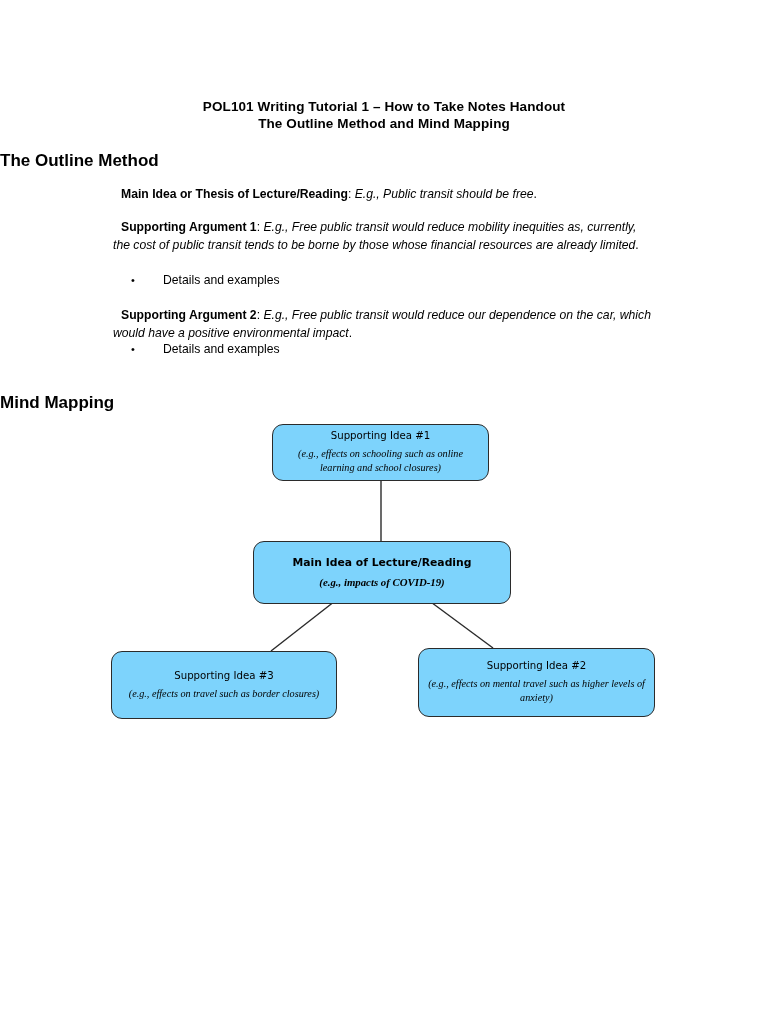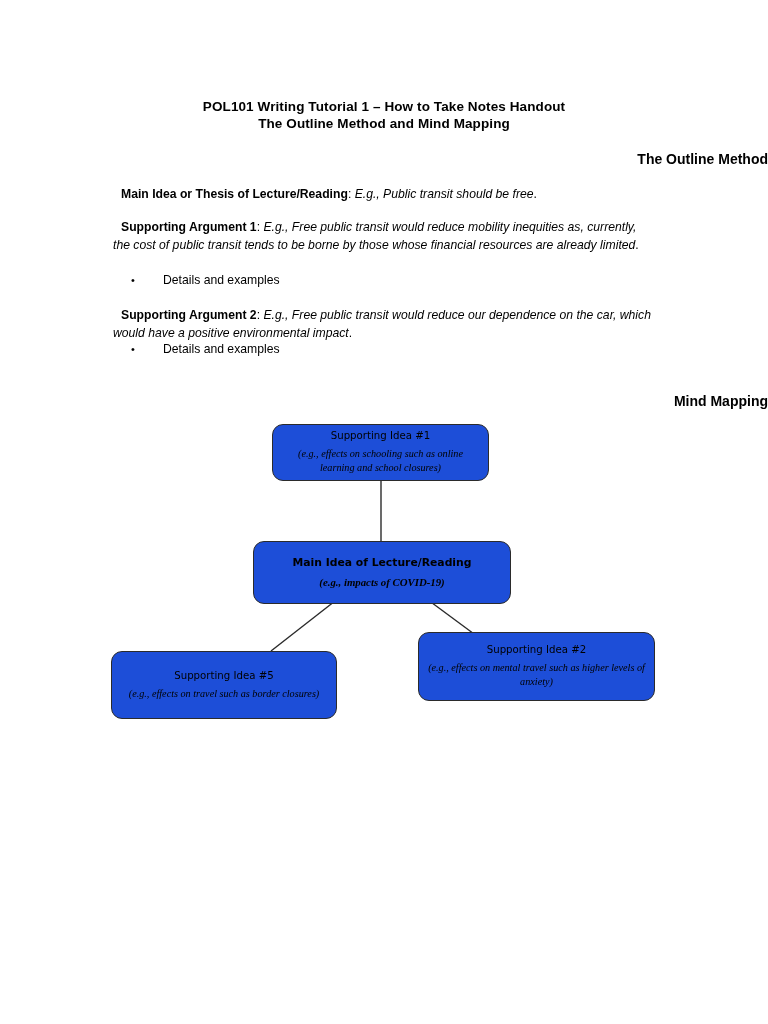--- a/index.html
+++ b/index.html
@@ -34,22 +34,22 @@
     letter-spacing: 0.1px;
     margin-top: 6px;
   }
   .doc-title .line2 {
     display: block;
   }
   .section-heading {
     position: absolute;
     left: 0;
     right: 0;
-    text-align: right;
-    font-size: 14px;
+    text-align: left;
+    font-size: 17px;
     font-weight: bold;
   }
   #outline-heading { top: 151px; }
   #mindmap-heading { top: 393px; }
 
   
   .body-block {
     position: absolute;
     left: 113px;
     width: 543px;
@@ -88,21 +88,21 @@
     top: 0;
     width: 768px;
     height: 1024px;
     pointer-events: none;
   }
   .node {
     position: absolute;
     box-sizing: border-box;
     border: 1.6px solid #2b2b2b;
     border-radius: 11px;
-    background: #1d4ed8;
+    background: #7dd3fc;
     font-family: "DejaVu Sans", sans-serif;
     font-size: 10.2px;
     line-height: 14.5px;
     text-align: center;
     display: flex;
     flex-direction: column;
     justify-content: center;
     align-items: center;
     padding: 4px 8px;
   }
@@ -111,21 +111,21 @@
   .node.main {
     font-weight: bold;
     font-size: 10.8px;
     line-height: 17px;
   }
   .node.main .node-sub { font-style: italic; font-weight: bold; }
 
   #node-idea1 { left: 272px; top: 424px; width: 217px; height: 57px; }
   #node-main  { left: 253px; top: 541px; width: 258px; height: 63px; }
   #node-idea3 { left: 111px; top: 651px; width: 226px; height: 68px; }
-  #node-idea2 { left: 418px; top: 632px; width: 237px; height: 69px; }
+  #node-idea2 { left: 418px; top: 648px; width: 237px; height: 69px; }
 </style>
 </head>
 <body>
 
 <div class="page">
 
   <div class="doc-title">
     <span>POL101 Writing Tutorial 1 – How to Take Notes Handout</span>
     <span class="line2">The Outline Method and Mind Mapping</span>
   </div>
@@ -169,21 +169,21 @@
     <span class="node-title">Supporting Idea #1</span>
     <span class="node-sub">(e.g., effects on schooling such as online learning and school closures)</span>
   </div>
 
   <div class="node main" id="node-main">
     <span class="node-title">Main Idea of Lecture/Reading</span>
     <span class="node-sub">(e.g., impacts of COVID-19)</span>
   </div>
 
   <div class="node" id="node-idea3">
-    <span class="node-title">Supporting Idea #5</span>
+    <span class="node-title">Supporting Idea #3</span>
     <span class="node-sub">(e.g., effects on travel such as border closures)</span>
   </div>
 
   <div class="node" id="node-idea2">
     <span class="node-title">Supporting Idea #2</span>
     <span class="node-sub">(e.g., effects on mental travel such as higher levels of anxiety)</span>
   </div>
 
 </div>
 

